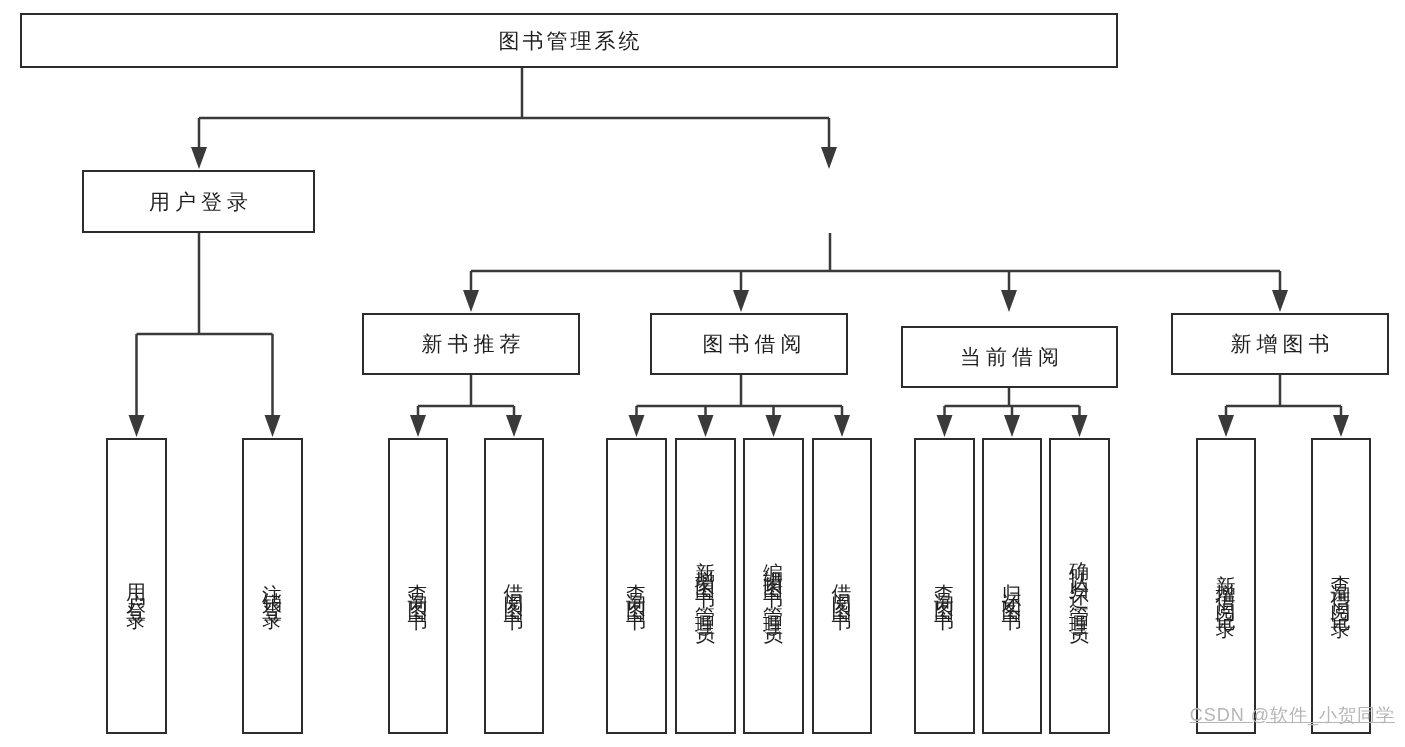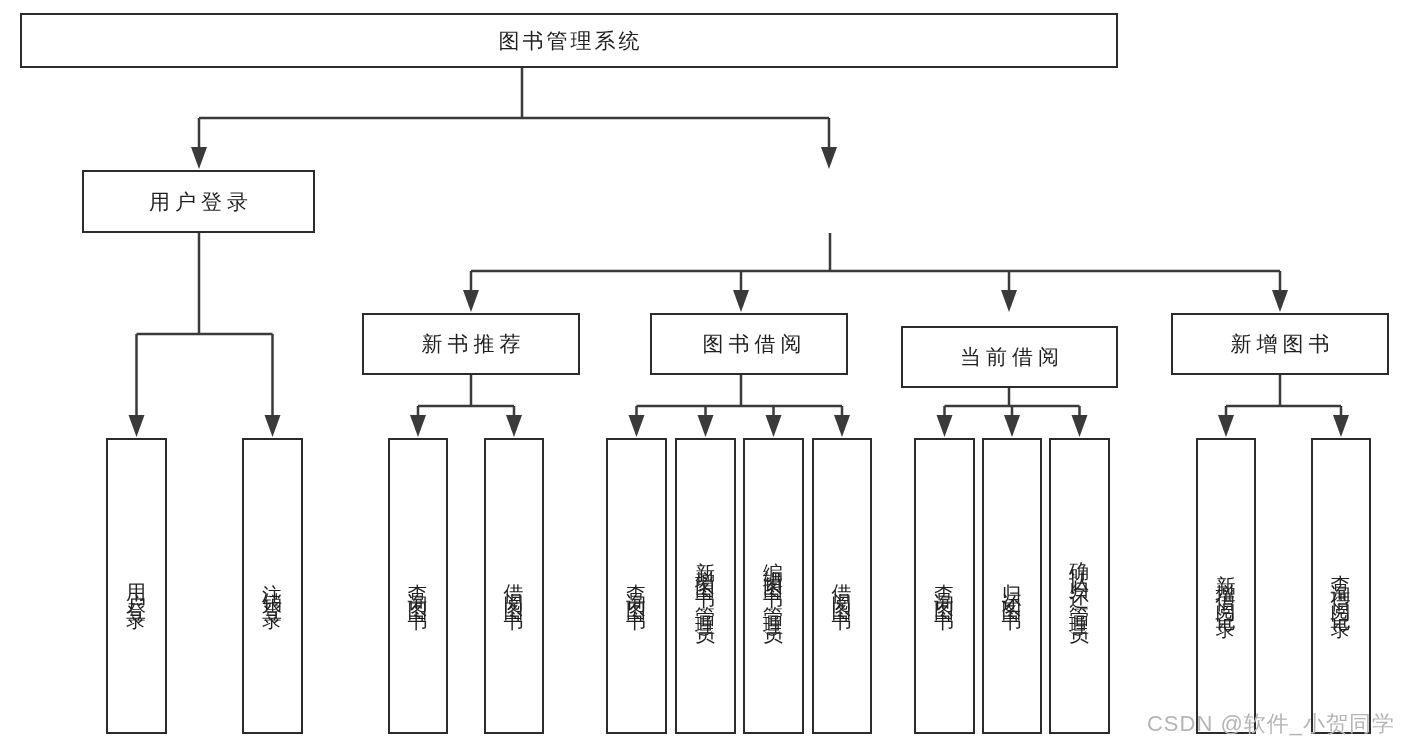--- a/index.html
+++ b/index.html
@@ -38,25 +38,26 @@
     border:2px solid var(--box-border);
     background:var(--box-fill);
     display:flex;align-items:center;justify-content:center;
     writing-mode:vertical-rl;
     text-orientation:mixed;
     font-size:20px;letter-spacing:9px;
     line-height:1;
   }
   .watermark{
     position:absolute;
-    right:10px;bottom:8px;
-    font-size:22px;
+    right:10px;bottom:20px;
+    font-size:18px;
     color:var(--watermark-color);
     letter-spacing:1px;
     white-space:nowrap;
+    text-decoration:underline;
   }
 </style>
 </head>
 <body>
 
 <div id="canvas">
 
   <svg id="connectors" viewBox="0 0 1405 747" xmlns="http://www.w3.org/2000/svg">
 
     <path d="M522 68 V118 M199 118 H829 M199 118 V148 M829 118 V148"></path>

